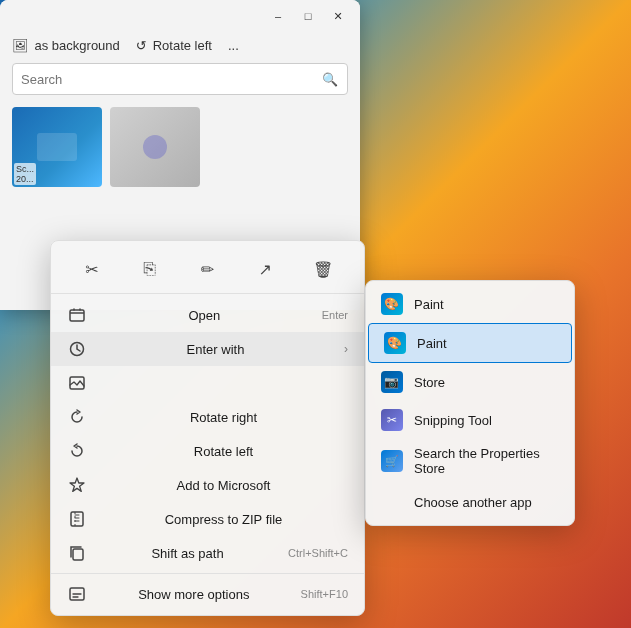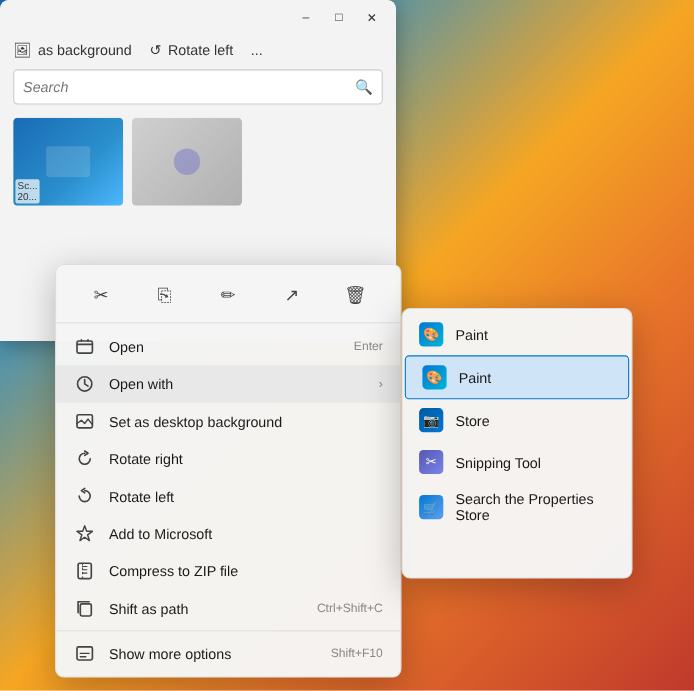--- a/index.html
+++ b/index.html
@@ -91,31 +91,30 @@
       padding: 0 8px;
       justify-content: flex-end;
     }
 
     .search-bar input {
       border: none;
       outline: none;
       width: 100%;
       font-size: 13px;
       background: transparent;
-      font-style: italic;
     }
 
     .photo-grid {
       display: flex;
       gap: 8px;
       padding: 8px 12px;
     }
 
     .photo-thumb {
-      width: 100px;
+      width: 90px;
       height: 80px;
       border-radius: 4px;
       overflow: hidden;
       cursor: pointer;
       position: relative;
     }
 
     .photo-thumb-1 {
       background: linear-gradient(135deg, #1a6bb5, #2a8fcc);
     }
@@ -185,20 +184,21 @@
       height: 20px;
       display: flex;
       align-items: center;
       justify-content: center;
       font-size: 14px;
       flex-shrink: 0;
     }
 
     .ctx-item-label {
       flex: 1;
+      text-align: center;
     }
 
     .ctx-item-shortcut {
       color: #888;
       font-size: 11px;
     }
 
     .ctx-item-arrow {
       color: #888;
       font-size: 12px;
@@ -381,32 +381,31 @@
     <span class="ctx-item-shortcut">Enter</span>
   </div>
 
   <div class="ctx-item highlighted">
     <span class="ctx-item-icon">
       <svg class="ctx-svg" viewBox="0 0 18 18" fill="none">
           <circle cx="9" cy="9" r="6.5" stroke="#444" stroke-width="1.5"></circle>
           <path d="M9 5v4l3 2" stroke="#444" stroke-width="1.5" stroke-linecap="round"></path>
         </svg>
     </span>
-    <span class="ctx-item-label">Open with</span>
+    <span class="ctx-item-label">Enter with</span>
     <span class="ctx-item-arrow">›</span>
   </div>
 
   <div class="ctx-item">
     <span class="ctx-item-icon">
       <svg class="ctx-svg" viewBox="0 0 18 18" fill="none">
           <rect x="2" y="3" width="14" height="12" rx="1.5" stroke="#444" stroke-width="1.5"></rect>
           <path d="M2 11l4-3 3 3 3-4 4 5" stroke="#444" stroke-width="1.3" stroke-linecap="round" stroke-linejoin="round"></path>
         </svg>
     </span>
-    <span class="ctx-item-label">Set as desktop background</span>
   </div>
 
   <div class="ctx-item">
     <span class="ctx-item-icon">
       <svg class="ctx-svg" viewBox="0 0 18 18" fill="none">
           <path d="M14 9A5 5 0 1 1 9 4" stroke="#444" stroke-width="1.5" stroke-linecap="round"></path>
           <path d="M9 2l3 2-3 2" stroke="#444" stroke-width="1.5" stroke-linecap="round" stroke-linejoin="round"></path>
         </svg>
     </span>
     <span class="ctx-item-label">Rotate right</span>
@@ -499,14 +498,15 @@
 
   <div class="submenu-item">
     <div class="submenu-item-icon">
       <div class="icon-store">🛒</div>
     </div>
     <span>Search the Properties Store</span>
   </div>
 
   <div class="submenu-item">
     <div class="submenu-item-icon" style="width:24px;height:24px;"></div>
+    <span>Choose another app</span>
   </div>
 </div>
 
 </body></html>

